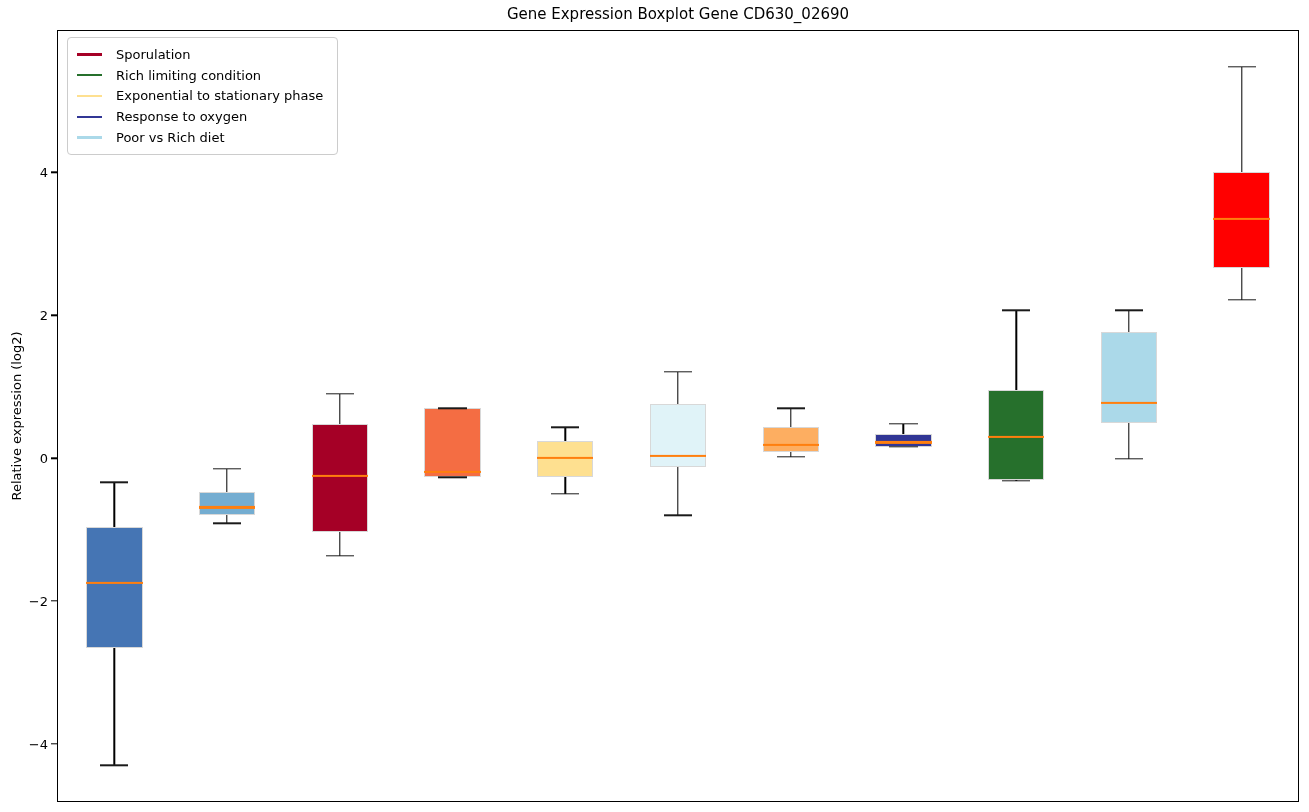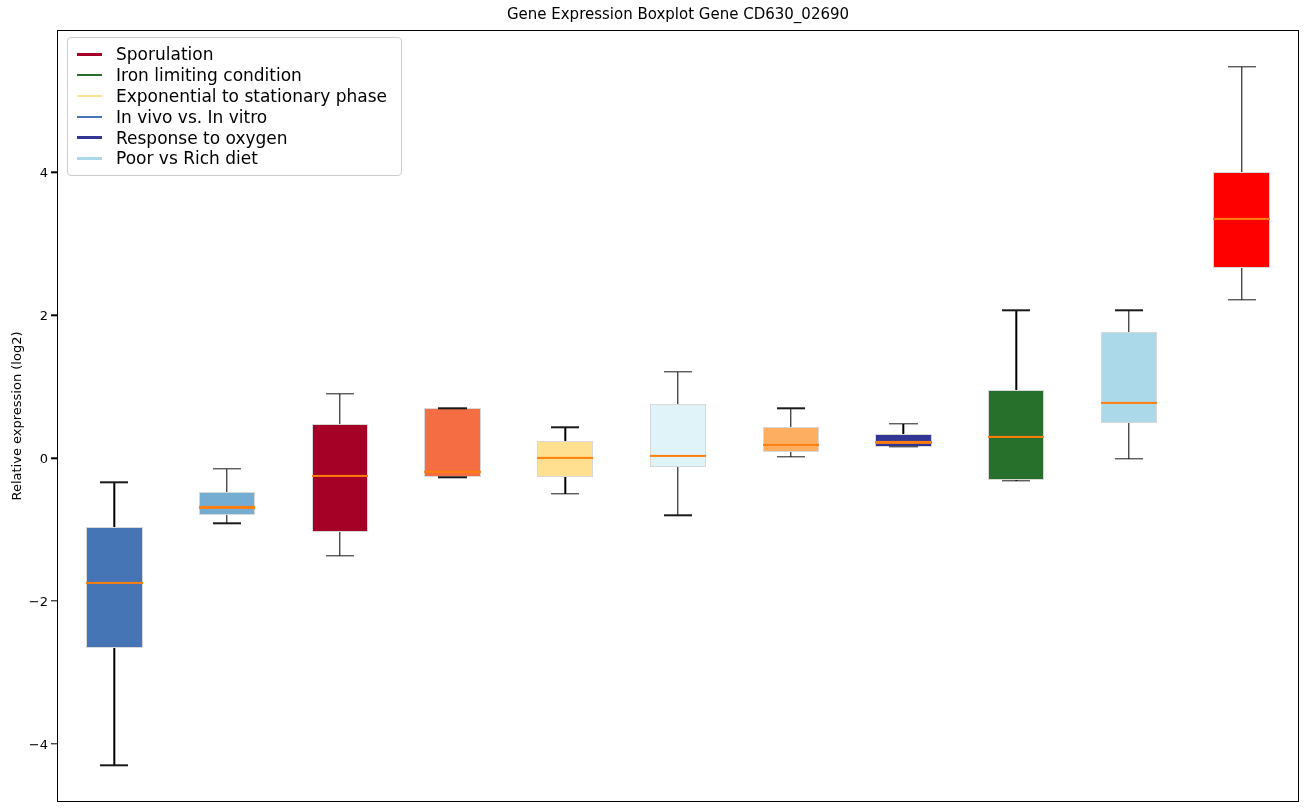--- a/index.html
+++ b/index.html
@@ -38,21 +38,21 @@
   .bp-box{box-sizing:border-box;border:1px solid #d8d8d8;}
   .bp-median{height:2.2px;transform:translateY(-50%);}
   .legend{
     position:absolute;left:9px;top:6px;
     background:rgba(255,255,255,0.9);
     border:1px solid #cccccc;border-radius:4px;
     padding:6px 14px 6px 9px;
   }
   .legend-item{display:flex;align-items:center;height:20.8px;}
   .legend-swatch{width:25px;height:2.5px;margin-right:14px;flex:0 0 auto;}
-  .legend-label{font-size:17px;white-space:nowrap;}
+  .legend-label{font-size:13px;white-space:nowrap;}
 </style>
 </head>
 <body>
 
 <div class="figure">
   <div class="chart-title">Gene Expression Boxplot Gene CD630_02690</div>
   <div class="ylabel">Relative expression (log2)</div>
   <div class="plot-area">
     <div id="bp-layer">
         <div class="ytick-mark" style="top: 18.3673%;"></div>
@@ -132,29 +132,25 @@
         <div class="bp-el bp-cap" style="left: 94.3182%; width: 2.27273%; top: 34.8794%;"></div>
         <div class="bp-el bp-median" style="left: 93.1818%; width: 4.54545%; top: 24.397%; background: rgb(255, 127, 14);"></div>
       </div>
     <div class="legend" id="legend">
         <div class="legend-item">
           <span class="legend-swatch" style="background: rgb(165, 0, 38);"></span>
           <span class="legend-label">Sporulation</span>
         </div>
         <div class="legend-item">
           <span class="legend-swatch" style="background: rgb(38, 112, 44);"></span>
-          <span class="legend-label">Iron limiting condition</span>
+          <span class="legend-label">Rich limiting condition</span>
         </div>
         <div class="legend-item">
           <span class="legend-swatch" style="background: rgb(254, 224, 144);"></span>
           <span class="legend-label">Exponential to stationary phase</span>
-        </div>
-        <div class="legend-item">
-          <span class="legend-swatch" style="background: rgb(69, 117, 180);"></span>
-          <span class="legend-label">In vivo vs. In vitro</span>
         </div>
         <div class="legend-item">
           <span class="legend-swatch" style="background: rgb(49, 54, 149);"></span>
           <span class="legend-label">Response to oxygen</span>
         </div>
         <div class="legend-item">
           <span class="legend-swatch" style="background: rgb(171, 217, 233);"></span>
           <span class="legend-label">Poor vs Rich diet</span>
         </div>
       </div>

